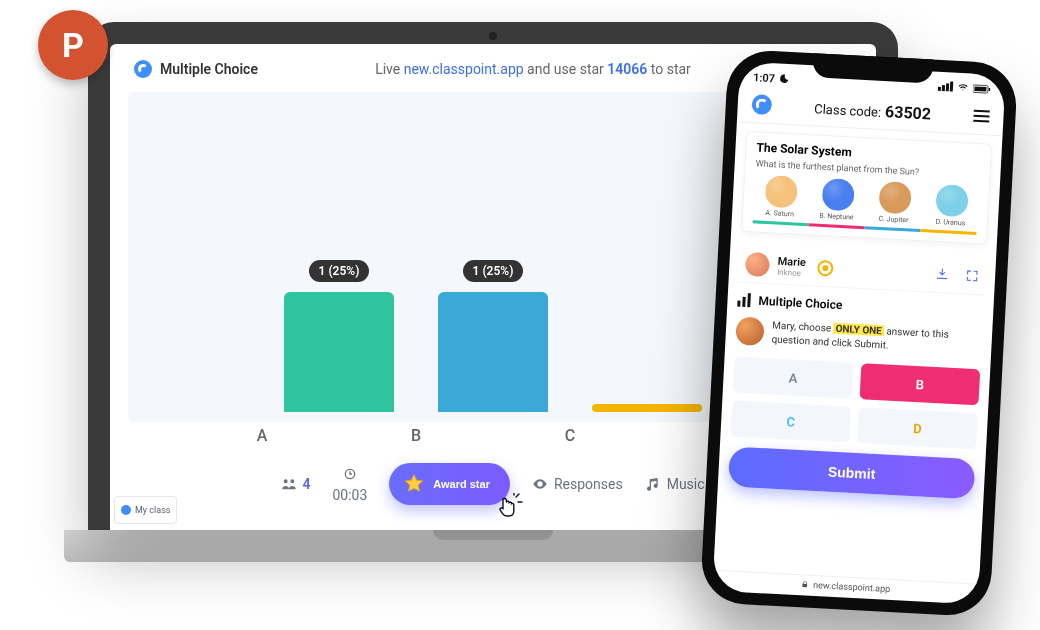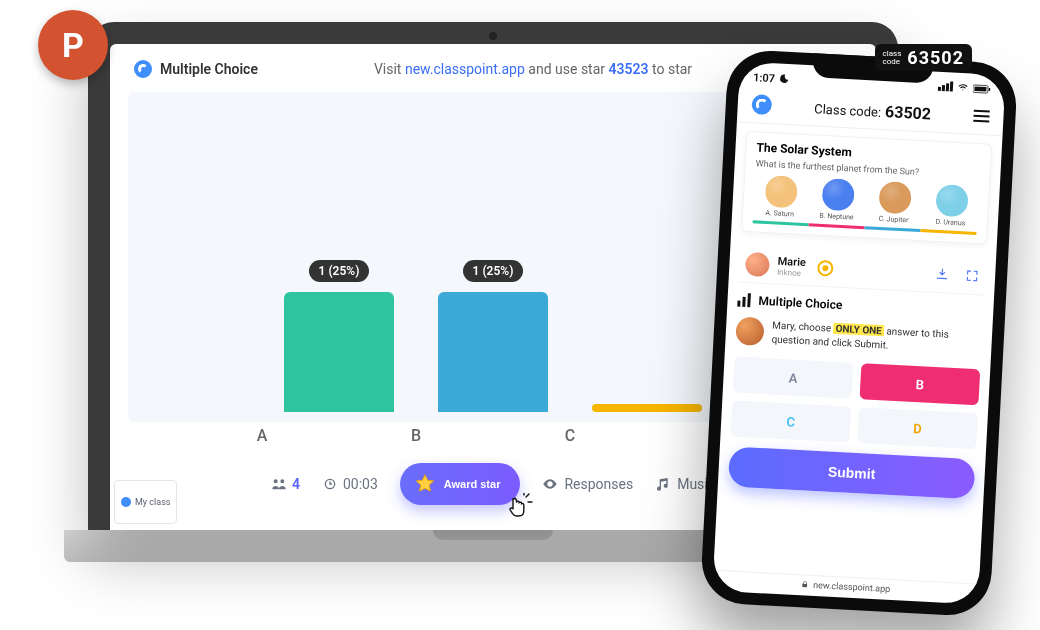--- a/index.html
+++ b/index.html
@@ -44,27 +44,27 @@
   .d-line { width:100%; height:8px; background:#f7b500; border-radius:4px; }
 
   .xlabels { display:flex; justify-content:center; gap:44px; margin: 4px 18px 0 18px; }
   .xlabels span { width:110px; text-align:center; color:#666; font-size:16px; font-weight:500; }
 
   .toolbar { display:flex; align-items:center; justify-content:center; gap:22px; padding: 18px 20px 16px 20px; color:#5b5f72; font-size:14px; position:relative;}
   .tb-item { display:flex; align-items:center; gap:6px; }
   .count-ico, .timer-ico, .resp-ico, .music-ico { width:16px; height:16px; fill:#6b7280; }
   .count { display:flex; align-items:center; gap:5px; color:#6b7280;}
   .count .num { color:#5964f6; font-weight:600; }
-  .timer { display:flex; align-items:center; gap:5px; color:#6b7280; font-variant-numeric: tabular-nums;}
+  .timer { display:flex; align-items:center; gap:5px; color:#6b7280; font-variant-numeric: tabular-nums; flex-direction: column;}
   .award-btn { background: linear-gradient(90deg,#6a6dfb,#7b5bff); color:#fff; border:none; border-radius:24px; padding:10px 20px 10px 14px; display:flex; align-items:center; gap:8px; font-size:11px; font-weight:600; cursor:pointer; box-shadow: 0 6px 14px rgba(106,109,251,.4); position:relative;}
   .star { width:22px; height:22px; }
   .cursor { position:absolute; right:-16px; bottom:-20px; width:32px; height:32px; }
   .responses, .music { display:flex; align-items:center; gap:6px; color:#6b7280; }
 
-  .my-class { position:absolute; bottom: 6px; left:4px; background:#fff; border:1px solid #e6e6e6; border-radius:4px; padding:16px 6px; display:flex; gap:4px; align-items:center; font-size:9px; color:#5b5f72;margin-top:36px; }
+  .my-class { position:absolute; bottom: 6px; left:4px; background:#fff; border:1px solid #e6e6e6; border-radius:4px; padding:8px 6px; display:flex; gap:4px; align-items:center; font-size:9px; color:#5b5f72;margin-top:36px; }
   .my-class .dot { width:10px; height:10px; border-radius:50%; background:#3f8efc; }
 
   
   .phone { position:absolute; right: 36px; top: 56px; width: 290px; height: 554px; z-index:20; transform: rotate(3deg); }
   .phone-frame { width:100%; height:100%; background:#0b0b0b; border-radius:44px; padding:12px; box-shadow: 0 40px 60px rgba(0,0,0,.35); position:relative; }
   .phone-screen { width:100%; height:100%; background:#fff; border-radius:34px; overflow:hidden; position:relative; display:flex; flex-direction:column;}
   .notch2 { position:absolute; top:0; left:50%; transform:translateX(-50%); width:120px; height:24px; background:#0b0b0b; border-bottom-left-radius:16px; border-bottom-right-radius:16px; z-index:3;}
   .status-bar { display:flex; justify-content:space-between; padding:6px 14px 2px 14px; font-size:11px; font-weight:600; color:#111; height:26px; align-items:center;}
   .status-ico { display:flex; gap:4px; align-items:center;}
   .bars span{display:inline-block;width:3px;background:#111;margin-left:1px;}
@@ -115,38 +115,33 @@
 </head>
 <body>
 <div class="stage">
 
   <div class="pp-badge">
     <div class="pp-circle">
         <span>P</span>
       </div>
   </div>
 
-  <div class="code-pill">
-    <span class="lbl" style="white-space:pre;">class
-code</span>
-    <span class="val">63502</span>
-  </div>
 
   <div class="laptop">
     <div class="bezel">
       <div class="cam"></div>
       <div class="screen">
 
         <div class="topbar">
           <div class="brand">
             <span class="brand-logo"></span>
             <span>Multiple Choice</span>
           </div>
           <div class="join-text">
-            <span>Visit </span><span class="link">new.classpoint.app</span><span> and use star </span><span class="code">43523</span><span> to star</span>
+            <span>Live </span><span class="link">new.classpoint.app</span><span> and use star </span><span class="code">14066</span><span> to star</span>
           </div>
           <div class="live">Live status</div>
         </div>
 
         <div class="chart-area" id="chart-area">
             <div class="col">
               <div class="bubble">1 (25%)</div>
               <div class="bar" style="height: 120px; background: rgb(46, 196, 160);"></div>
             </div>
             <div class="col">

